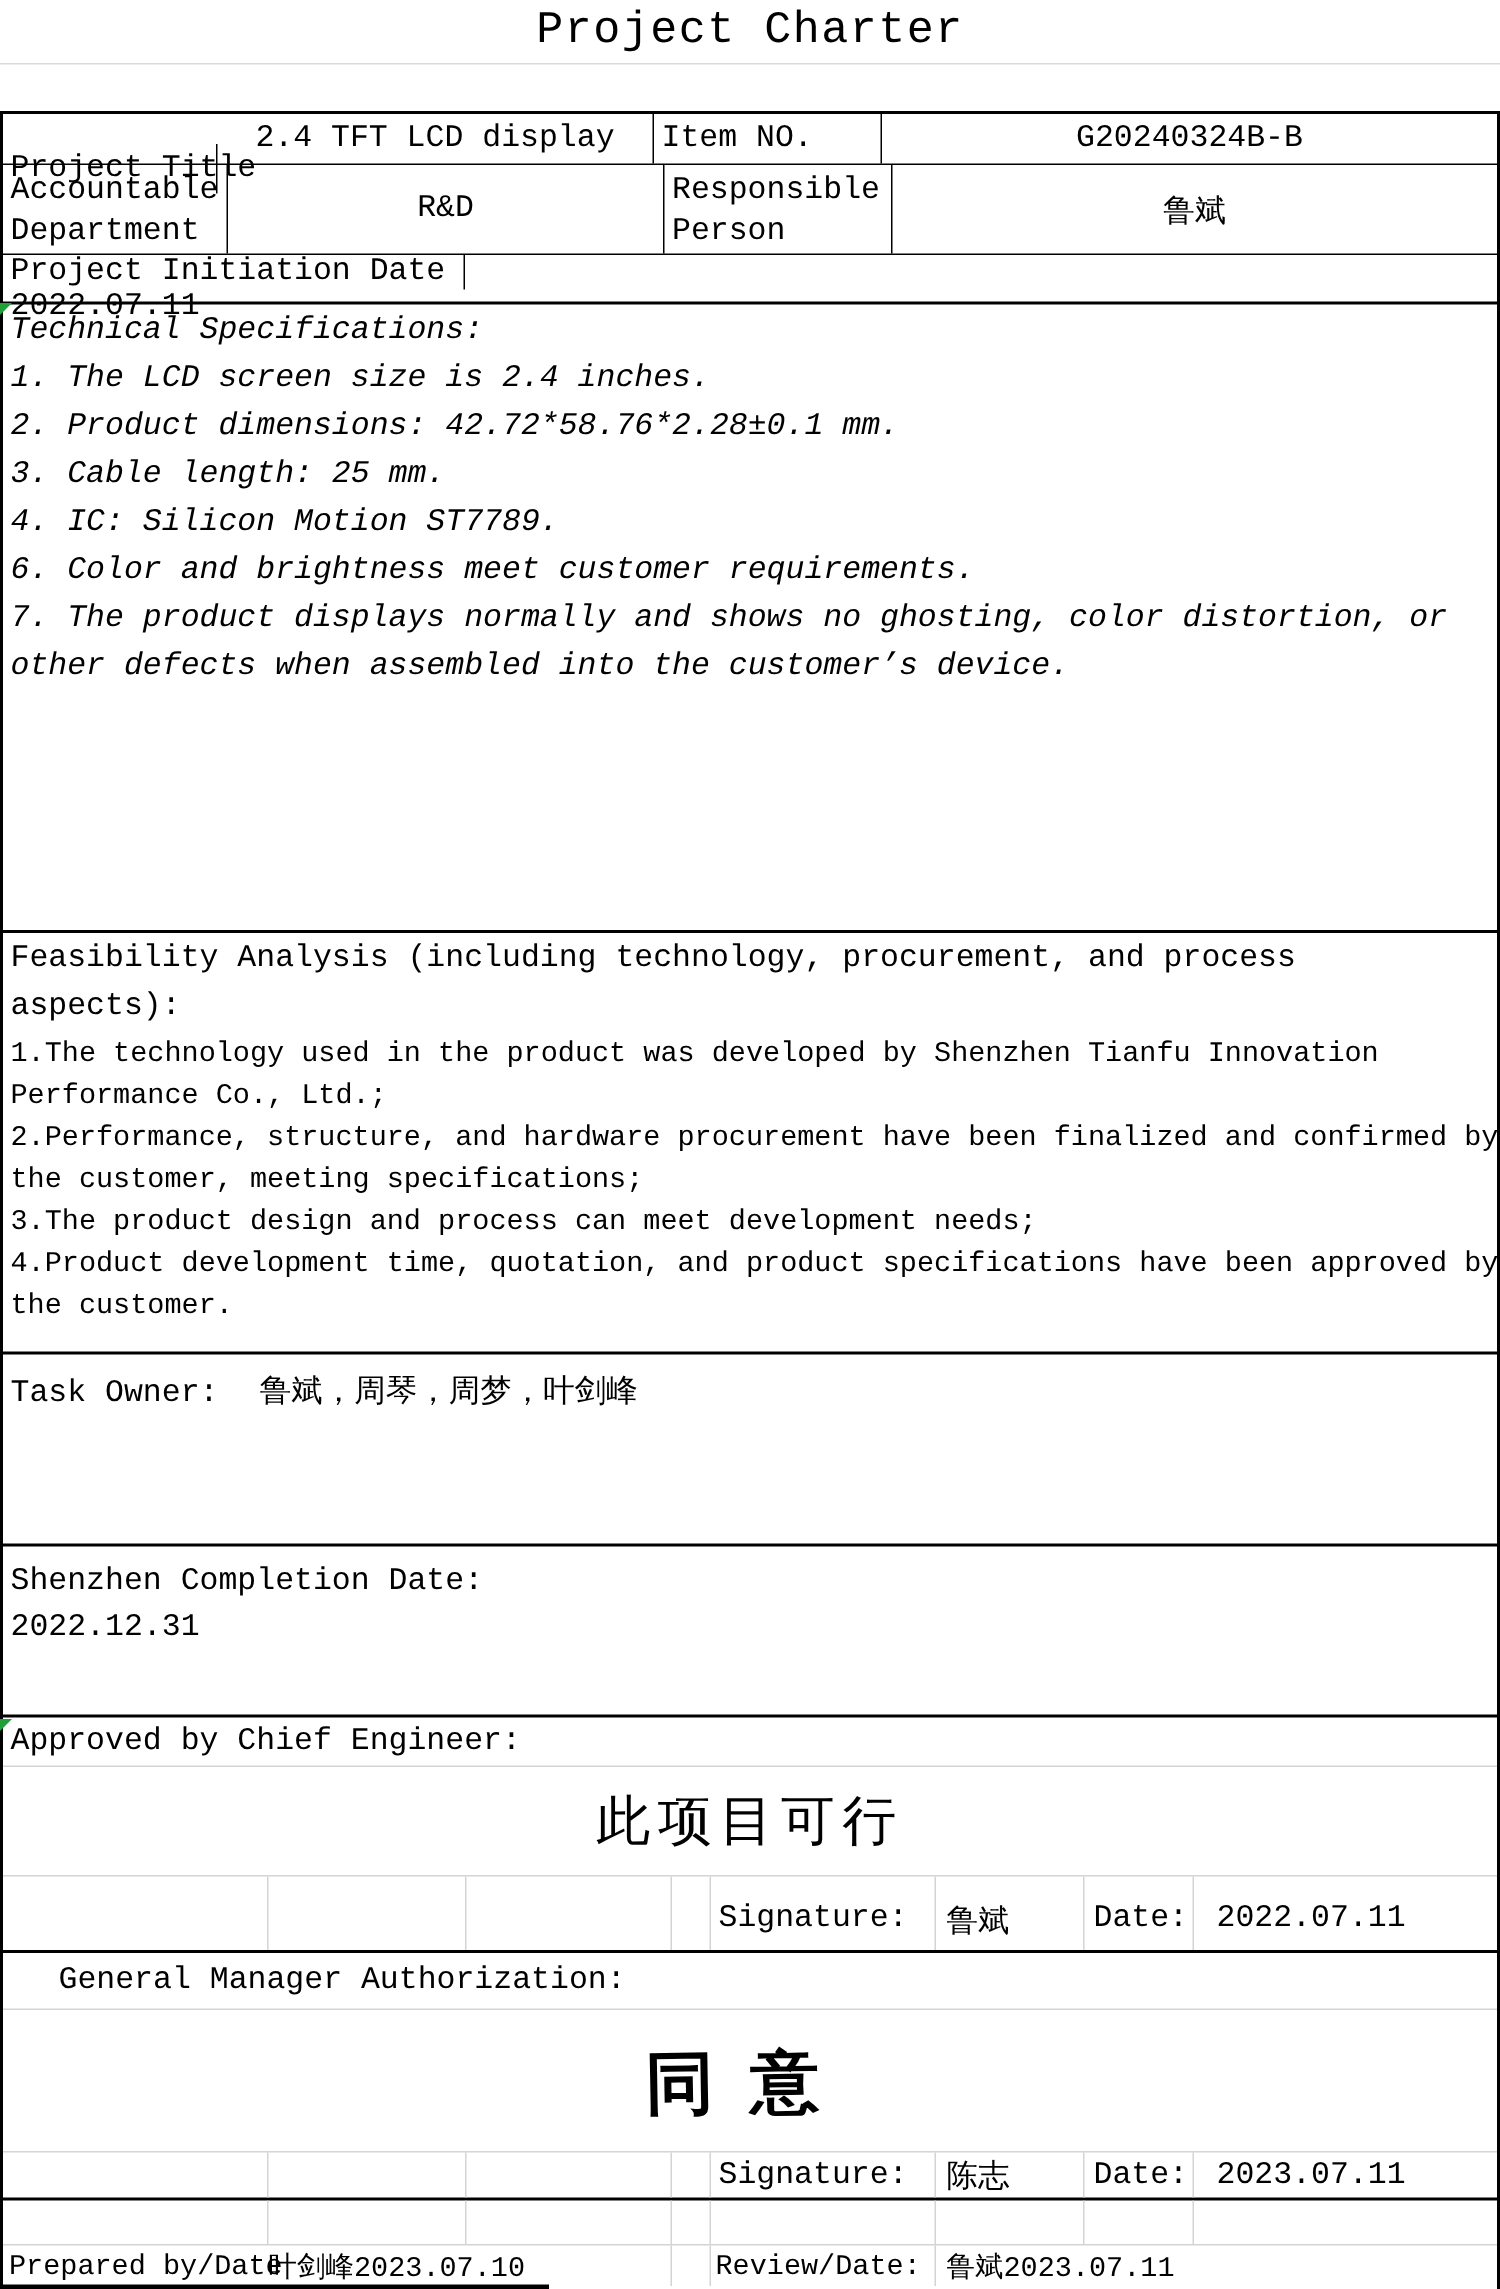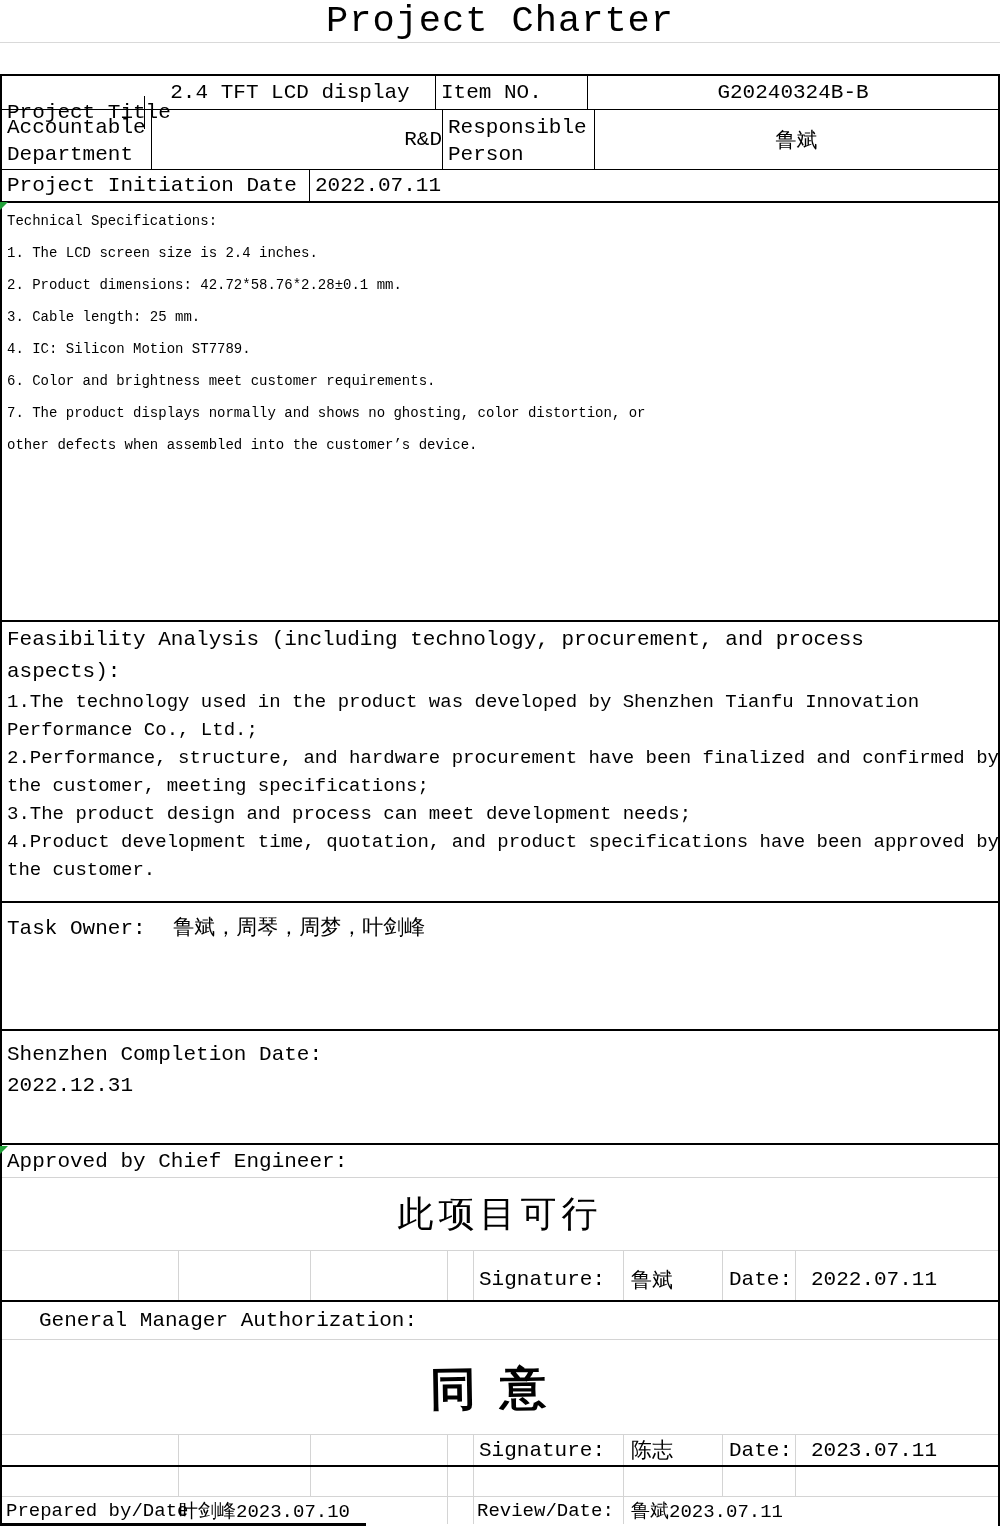--- a/index.html
+++ b/index.html
@@ -7,40 +7,40 @@
   .page {
     position:relative; width:1000px; height:1526px; background:#fff;
     font-family:"Liberation Mono","DejaVu Sans Mono",monospace;
     color:#000; overflow:hidden;
   }
   .title-row {
     position:absolute; left:0; top:0; width:1000px; height:43px;
     border-bottom:1px solid #d9d9d9;
     display:flex; align-items:center; justify-content:center;
   }
-  .title-row span { font-size:37px; letter-spacing:1px; }
+  .title-row span { font-size:30px; letter-spacing:1px; }
   .sheet {
     position:absolute; left:0; top:74px; width:1000px; height:1452px;
     border:2px solid #000; border-bottom:none;
   }
   .row { display:flex; width:996px; }
   .bb-black1 { border-bottom:1px solid #000; }
   .bb-black2 { border-bottom:2px solid #000; }
   .bb-gray   { border-bottom:1px solid #d4d4d4; }
   .cell { height:100%; overflow:visible; white-space:nowrap; }
   .br-black { border-right:1px solid #000; }
   .br-gray  { border-right:1px solid #d4d4d4; }
   .vc { display:flex; align-items:center; }
   .ctr { display:flex; align-items:center; justify-content:center; text-align:center; }
   .pl { padding-left:5px; }
   .fs21 { font-size:21px; }
   .fs19 { font-size:19px; }
   .wrap2 { white-space:normal; line-height:27px; padding-top:3px; }
   .block { padding:2px 5px 0 5px; }
-  .tech-lines .tl { font-size:14px; line-height:32px; white-space:nowrap; }
+  .tech-lines .tl { font-size:21px; line-height:32px; white-space:nowrap;font-style:italic; }
   .feas-head .tl { font-size:21px; line-height:32px; white-space:nowrap; }
   .feas-lines .tl { font-size:19px; line-height:28px; white-space:nowrap; }
   .sched-lines .tl { font-size:21px; line-height:31px; }
   .big-comment { font-size:36px; letter-spacing:5px; font-family:"Liberation Serif","DejaVu Serif",serif; }
   .brush-comment { font-size:46px; letter-spacing:24px; font-weight:900;
                    font-family:"DejaVu Sans","Liberation Sans",sans-serif; transform:rotate(-1deg); }
   .green-corner { position:absolute; left:0; width:0; height:0;
                   border-top:8px solid #21a038; border-right:8px solid transparent; }
   .partial-line { position:absolute; left:0; top:1523px; width:366px; height:3px; background:#000; }
 </style>
@@ -67,32 +67,32 @@
       </div>
       <div class="cell ctr fs21" style="flex:1;">
         <span>G20240324B-B</span>
       </div>
     </div>
 
     <div class="row bb-black1" style="height:60px;">
       <div class="cell vc pl br-black fs21 wrap2" style="width:150px;">
         <span>Accountable Department</span>
       </div>
-      <div class="cell ctr br-black fs21" style="width:291px;justify-content:flex-end;">
+      <div class="cell ctr br-black fs21" style="width:291px;">
         <span>R&amp;D</span>
       </div>
       <div class="cell vc pl br-black fs21 wrap2" style="width:152px;">
         <span>Responsible Person</span>
       </div>
       <div class="cell ctr fs21" style="flex:1;">
         <span>鲁斌</span>
       </div>
     </div>
 
-    <div class="row bb-black2" style="height:33px;">
+    <div class="row bb-black2" style="height:33px;flex-direction:column;">
       <div class="cell vc pl br-black fs21" style="width:308px;">
         <span>Project Initiation Date</span>
       </div>
       <div class="cell vc pl fs21" style="flex:1;">
         <span>2022.07.11</span>
       </div>
     </div>
 
     <div class="row bb-black2" style="height:419px;">
       <div class="cell block" style="flex:1;">

